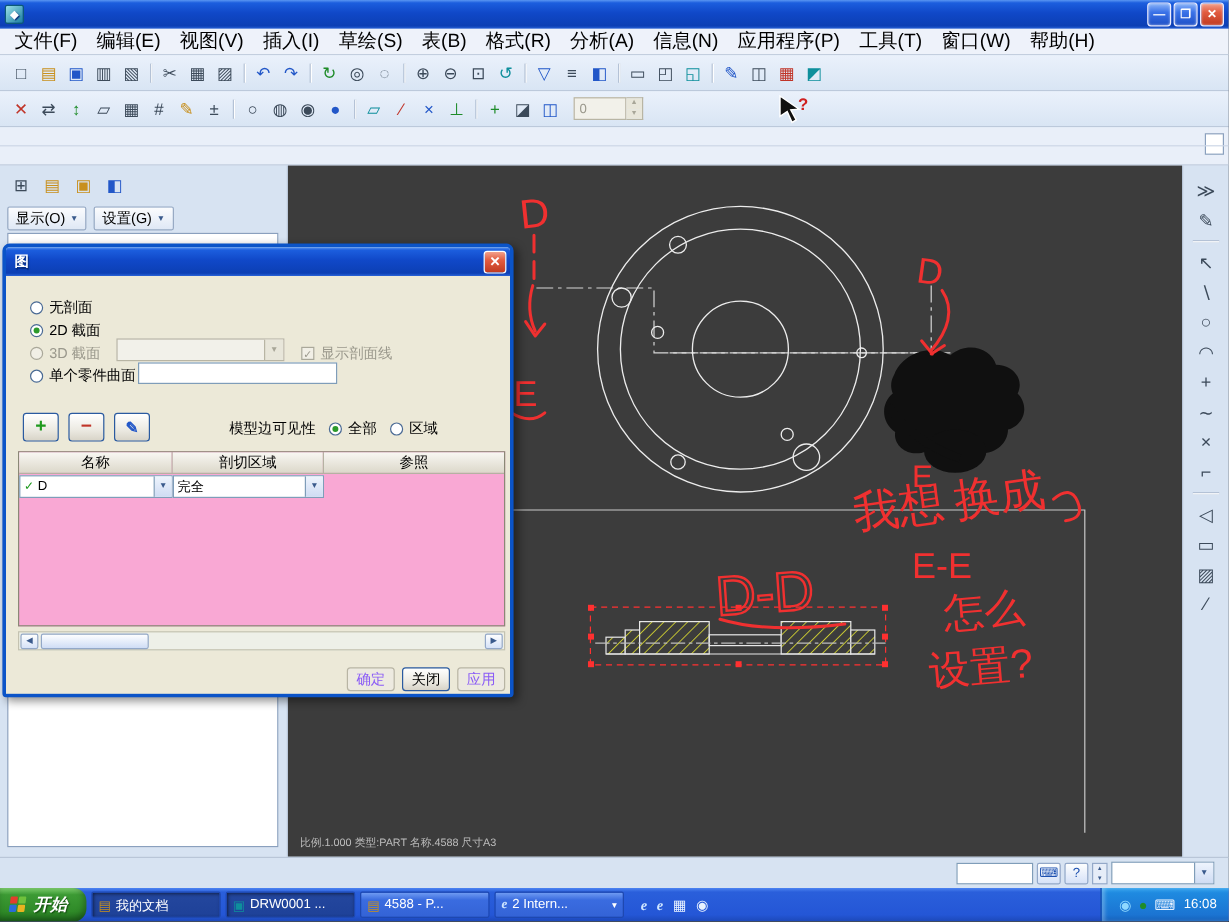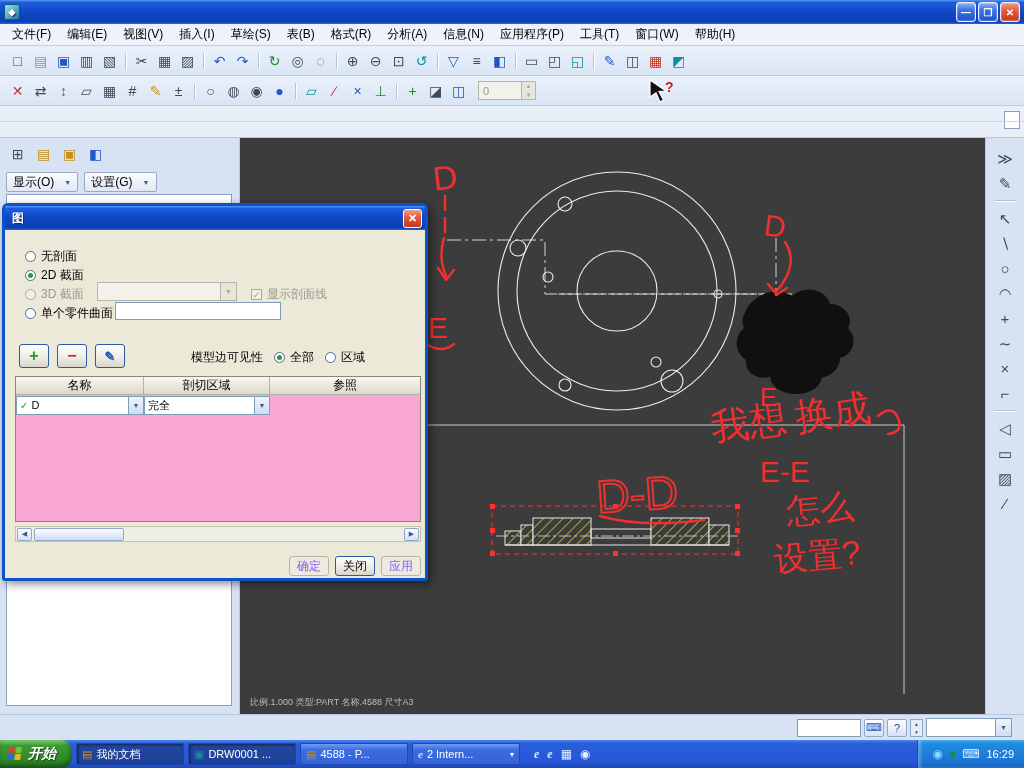--- a/index.html
+++ b/index.html
@@ -8,21 +8,21 @@
 
 
 .titlebar{position:absolute;left:0;top:0;width:1024px;height:24px;display:flex;align-items:center;gap:5px;padding:0 4px;color:#fff;font-weight:bold;font-size:12px;background:linear-gradient(180deg,#5a96f2 0%,#1c5ede 10%,#1048c8 45%,#0c3fb4 90%,#2a63d8 100%);text-shadow:1px 1px 1px #052a78}
 .appicon{width:16px;height:16px;border-radius:2px;background:linear-gradient(135deg,#9adfe8,#1a7fa0);border:1px solid #0c5a78;display:flex;align-items:center;justify-content:center;font-size:9px;color:#fff}
 .wbtns{margin-left:auto;display:flex;gap:2px}
 .wbtn{width:20px;height:20px;border-radius:3px;border:1px solid #eef;display:flex;align-items:center;justify-content:center;font-size:10px;font-weight:bold;color:#fff;background:linear-gradient(180deg,#8ab4f8,#3a72e8 40%,#1e50c8);box-shadow:inset 0 0 2px rgba(255,255,255,.7);text-shadow:none}
 .wbtn.close{background:linear-gradient(180deg,#f2a08c,#e25c40 40%,#c03a20)}
 
 
 .menubar{position:absolute;left:0;top:24px;width:1024px;height:22px;background:#eef2fa;border-bottom:1px solid #c3cede;display:flex;align-items:center;padding-left:4px}
-.mi{padding:2px 8px;font-size:12px;white-space:nowrap}
+.mi{padding:2px 8px;font-size:16px;white-space:nowrap}
 
 
 .tbrow{position:absolute;left:0;width:1024px;height:30px;background:linear-gradient(180deg,#eaf1fb,#d9e5f4);border-bottom:1px solid #bcc9db;display:flex;align-items:center;padding-left:6px}
 .tb1{top:46px}.tb2{top:76px}
 .tbtn{width:23px;height:22px;display:inline-flex;align-items:center;justify-content:center;color:#3c4a5a;font-size:14px;border:1px solid transparent;border-radius:2px;flex:none}
 .tbtn.sep{width:9px;pointer-events:none;position:relative}
 .tbtn.sep::before{content:"";position:absolute;left:3px;top:2px;bottom:2px;width:1px;background:#b4c2d6;border-right:1px solid #fff}
 .c-blue{color:#2257c8}.c-teal{color:#0e8f9c}.c-green{color:#1f8c2a}.c-red{color:#c03428}.c-yellow{color:#c8901e}
 .spinner{display:flex;align-items:center;margin-left:8px}
 .spinbox{width:44px;height:19px;background:#f2f1ea;border:1px solid #b8b5a4;color:#9a988c;font-size:11px;display:flex;align-items:center;padding-left:4px}
@@ -32,21 +32,21 @@
 
 .prompt{position:absolute;left:0;top:106px;width:1024px;height:32px;background:#e9eff9;border-bottom:1px solid #b9c6d8}
 .prompt::after{content:"";position:absolute;left:0;top:15px;width:100%;height:1px;background:#ccd6e6}
 .prompt-mini{position:absolute;right:4px;top:5px;width:16px;height:18px;background:#fff;border:1px solid #8aa0be}
 
 
 .main{position:absolute;left:0;top:138px;width:1024px;height:576px}
 .lpanel{position:absolute;left:0;top:0;width:240px;height:576px;background:#d7e3f2;border-right:1px solid #b9c6d8}
 .lp-tools{display:flex;gap:3px;padding:5px 0 4px 6px}
 .lp-btnrow{display:flex;gap:6px;padding:3px 0 0 6px}
-.lp-btn{height:20px;padding:0 6px;display:flex;align-items:center;gap:10px;font-size:12px;background:linear-gradient(180deg,#fbfcfe,#dfe8f5);border:1px solid #98aac4;border-radius:2px}
+.lp-btn{height:20px;padding:0 6px;display:flex;align-items:center;gap:4px;font-size:12px;background:linear-gradient(180deg,#fbfcfe,#dfe8f5);border:1px solid #98aac4;border-radius:2px}
 .lp-btn .dd{font-size:7px;color:#3a5a8c}
 .lp-body{position:absolute;left:6px;top:56px;right:7px;bottom:8px;background:#fff;border:1px solid #8aa0be}
 
 .canvas{position:absolute;left:240px;top:0;width:745px;height:576px;background:#3c3c3c;overflow:hidden}
 .canvas svg{display:block}
 
 .rtools{position:absolute;left:985px;top:0;width:39px;height:576px;background:#d7e3f2;border-left:1px solid #b9c6d8;display:flex;flex-direction:column;align-items:center;padding-top:8px}
 .rbtn{width:26px;height:25px;display:flex;align-items:center;justify-content:center;font-size:15px;color:#3c4a5a;flex:none}
 .rbtn.sep{height:10px;width:26px;position:relative;pointer-events:none}
 .rbtn.sep::before{content:"";position:absolute;top:4px;left:2px;right:2px;height:1px;background:#b4c2d6;border-bottom:1px solid #fff}
@@ -648,17 +648,17 @@
         <span class=" wh">▦</span>
         <span class=" wh">◉</span>
       </span>
     <span class="tray">
       <span style="display:flex;gap:6px;align-items:center">
 
       <span style="font-size:12px" class=" c-skyblue">◉</span>
           <span style="font-size:12px" class=" c-green">●</span>
           <span style="font-size:12px" class=" wh">⌨</span>
         </span>
-      <span class="clock">16:29</span>
+      <span class="clock">16:08</span>
     </span>
   </div>
 
 </div>
 
 </body></html>

